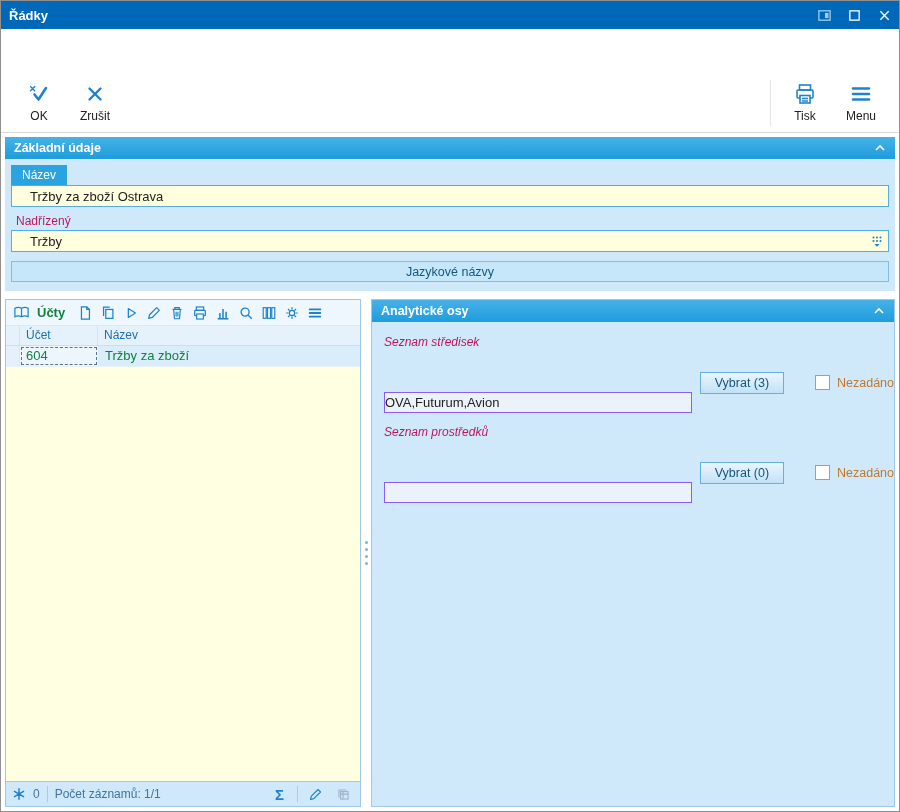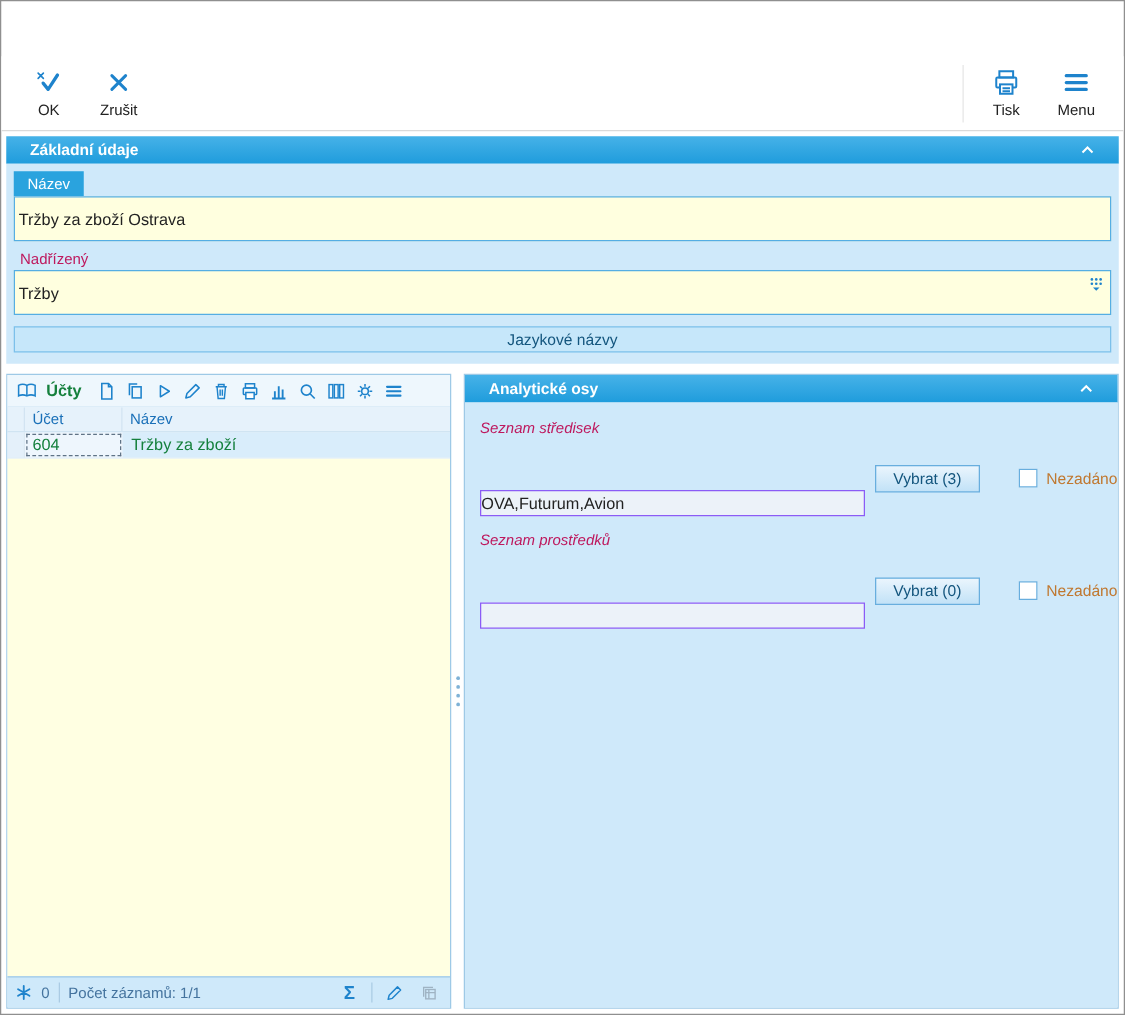--- a/index.html
+++ b/index.html
@@ -17,29 +17,29 @@
   .toolbar { flex: 0 0 60px; border-bottom: 1px solid #dadada; display: flex; align-items: center; padding: 0 10px; background: #fff; margin-top: 44px; }
   .tool-btn { width: 56px; height: 52px; display: flex; flex-direction: column; align-items: center; justify-content: center; gap: 3px; background: transparent; border: none; }
   .tool-btn .lbl { font-size: 12px; color: #222; font-family: "Liberation Sans", sans-serif; }
   .tb-spacer { flex: 1; }
   .tb-sep { width: 1px; height: 46px; background: #e6e6e6; margin: 0 6px; }
 
   
   .content { flex: 1; display: flex; flex-direction: column; padding: 4px; min-height: 0; }
 
   .section-hdr { flex: 0 0 22px; background: linear-gradient(#46b2e8, #1f9cdc); color: #fff;
-                 font-weight: bold; font-size: 12.5px; display: flex; align-items: center; padding: 0 19px; }
+                 font-weight: bold; font-size: 12.5px; display: flex; align-items: center; padding: 0 9px; }
   .section-hdr .chev { margin-left: auto; display: flex; }
 
   
   .form-area { background: #cfe9fa; padding: 6px 0 9px; }
   .nazev-tab { display: inline-block; margin-left: 6px; background: #2aa3de; color: #fff; font-size: 12px; padding: 3px 11px 3px; }
   .input-line { margin: 0 6px; position: relative; }
-  .yellow-input { width: 100%; height: 36px; background: #ffffdf; border: 1px solid #55aee3;
-                  font: 13px "Liberation Sans", sans-serif; padding: 0 3px; color: #222; }
+  .yellow-input { width: 100%; height: 22px; background: #ffffdf; border: 1px solid #55aee3;
+                  font: 13px "Liberation Sans", sans-serif; padding: 0 18px; color: #222; }
   .yellow-input.has-dd { padding-right: 24px; }
   .field-label { margin: 7px 0 2px 11px; font-size: 12px; color: #be185d; }
   .dd-btn { position: absolute; right: 2px; top: 2px; width: 20px; height: 18px; border: none; background: transparent;
             display: flex; align-items: center; justify-content: center; }
   .lang-btn { display: block; margin: 9px 6px 0; width: calc(100% - 12px); height: 21px; background: #c6e7fa;
               border: 1px solid #7cc0ea; color: #14567e; font: 12.5px "Liberation Sans", sans-serif; }
 
   
   .panels { flex: 1; display: flex; margin-top: 8px; min-height: 0; }
 
@@ -78,20 +78,45 @@
   .chk { margin-left: 31px; width: 15px; height: 15px; background: #fff; border: 1px solid #68aede; flex: 0 0 15px; }
   .chk-lbl { margin-left: 7px; font-size: 12.5px; color: #c07830; }
 
   svg { display: block; }
 </style>
 </head>
 <body>
 
 <div class="window">
 
+  <div class="titlebar">
+    <div class="titlebar-title">Řádky</div>
+    <div class="tb-ctl">
+      <span>
+        <svg width="15" height="15" viewBox="0 0 16 16">
+            <rect x="2" y="3" width="12" height="10" fill="none" stroke="#9fcbe8" stroke-width="1.4"></rect>
+            <rect x="8.5" y="5.2" width="3.8" height="5.6" fill="#9fcbe8"></rect>
+          </svg>
+      </span>
+    </div>
+    <div class="tb-ctl">
+      <span>
+        <svg width="13" height="13" viewBox="0 0 14 14">
+            <rect x="2" y="2" width="10" height="10" fill="none" stroke="#fff" stroke-width="1.4"></rect>
+          </svg>
+      </span>
+    </div>
+    <div class="tb-ctl">
+      <span>
+        <svg width="13" height="13" viewBox="0 0 14 14">
+            <path d="M2.5 2.5l9 9M11.5 2.5l-9 9" stroke="#fff" stroke-width="1.5"></path>
+          </svg>
+      </span>
+    </div>
+  </div>
 
   <div class="toolbar">
     <button class="tool-btn">
       <span>
         <svg width="26" height="24" viewBox="0 0 24 24">
             <path d="M7.5 12.5l4 5 7.5-11.5" stroke="#1e83cc" stroke-width="2.6" fill="none" stroke-linecap="round" stroke-linejoin="round"></path>
             <path d="M3.5 4.5l4.2 4.2M7.7 4.5L3.5 8.7" stroke="#1e83cc" stroke-width="1.3" stroke-linecap="round"></path>
           </svg>
       </span>
       <span class="lbl">OK</span>

